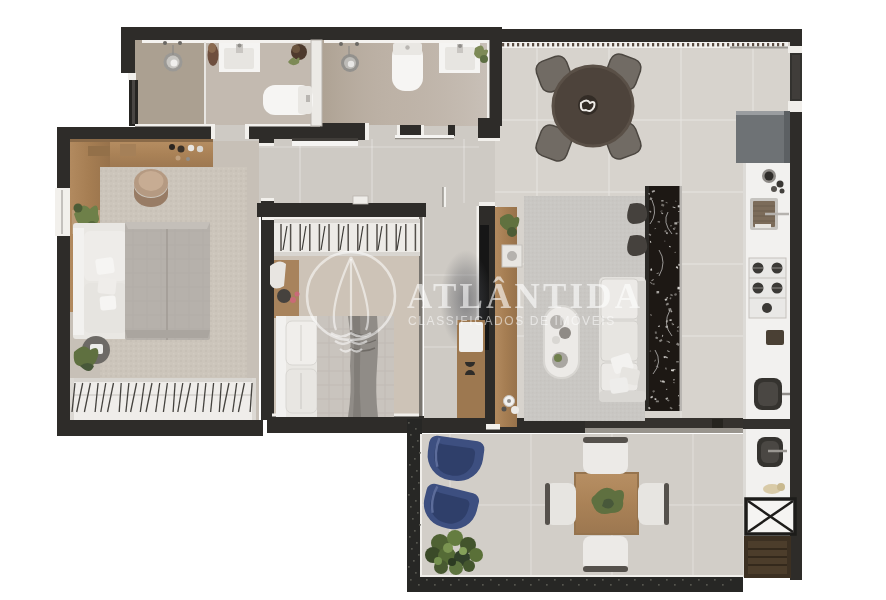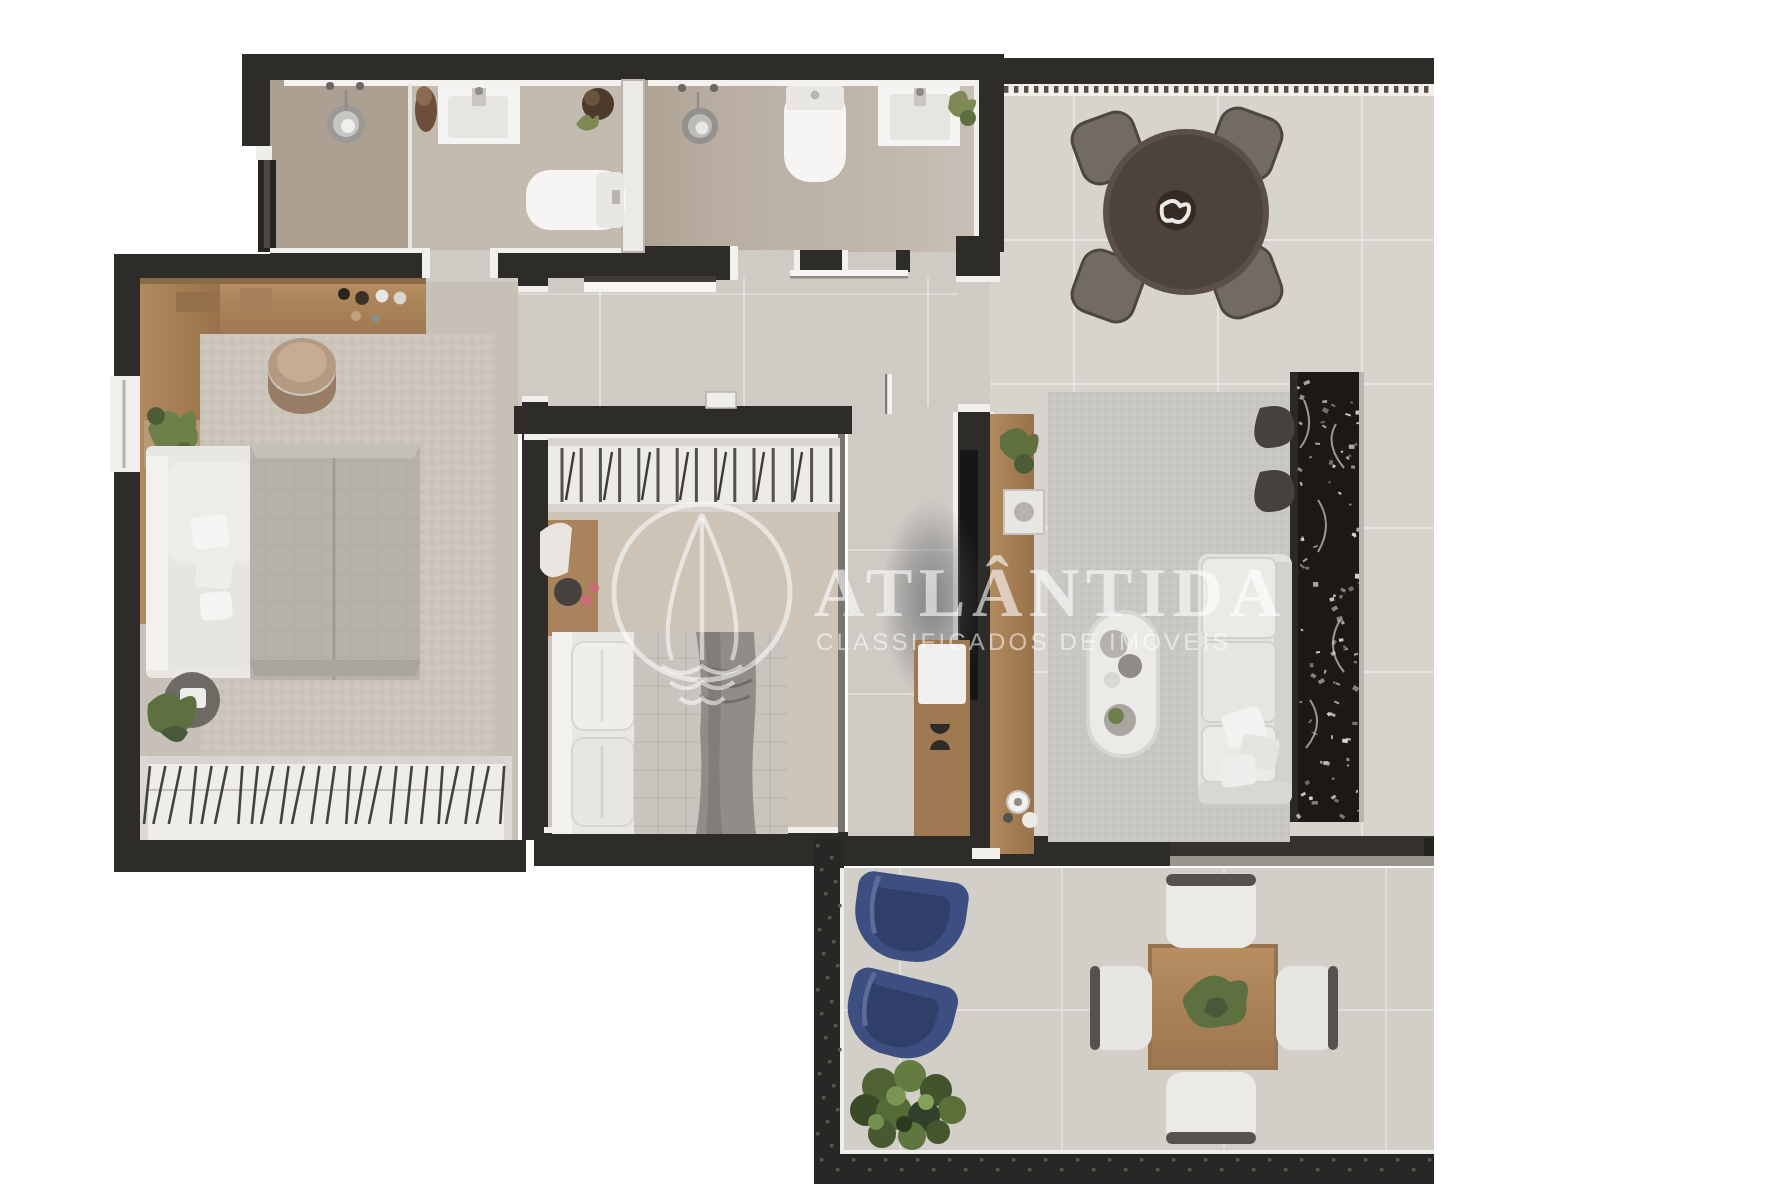--- a/index.html
+++ b/index.html
@@ -1,17 +1,17 @@
 <!DOCTYPE html>
 <html><head>
 <meta charset="utf-8">
 <title>Floorplan</title>
 <style>
 html,body{margin:0;padding:0;background:#ffffff;font-family:"Liberation Sans",sans-serif;}
-#wrap{width:717px;height:600px;position:relative;overflow:hidden;}
+#wrap{width:886px;height:600px;position:relative;overflow:hidden;}
 </style>
 </head>
 <body>
 
 <div id="wrap">
 <svg width="886" height="600" viewBox="0 0 886 600">
 <defs>
 <linearGradient id="grad_b2" x1="0" y1="0" x2="1" y2="0">
 <stop offset="0" stop-color="#aca091" stop-opacity="0.9"></stop>
           <stop offset="0.45" stop-color="#beb3a8" stop-opacity="0.3"></stop>

